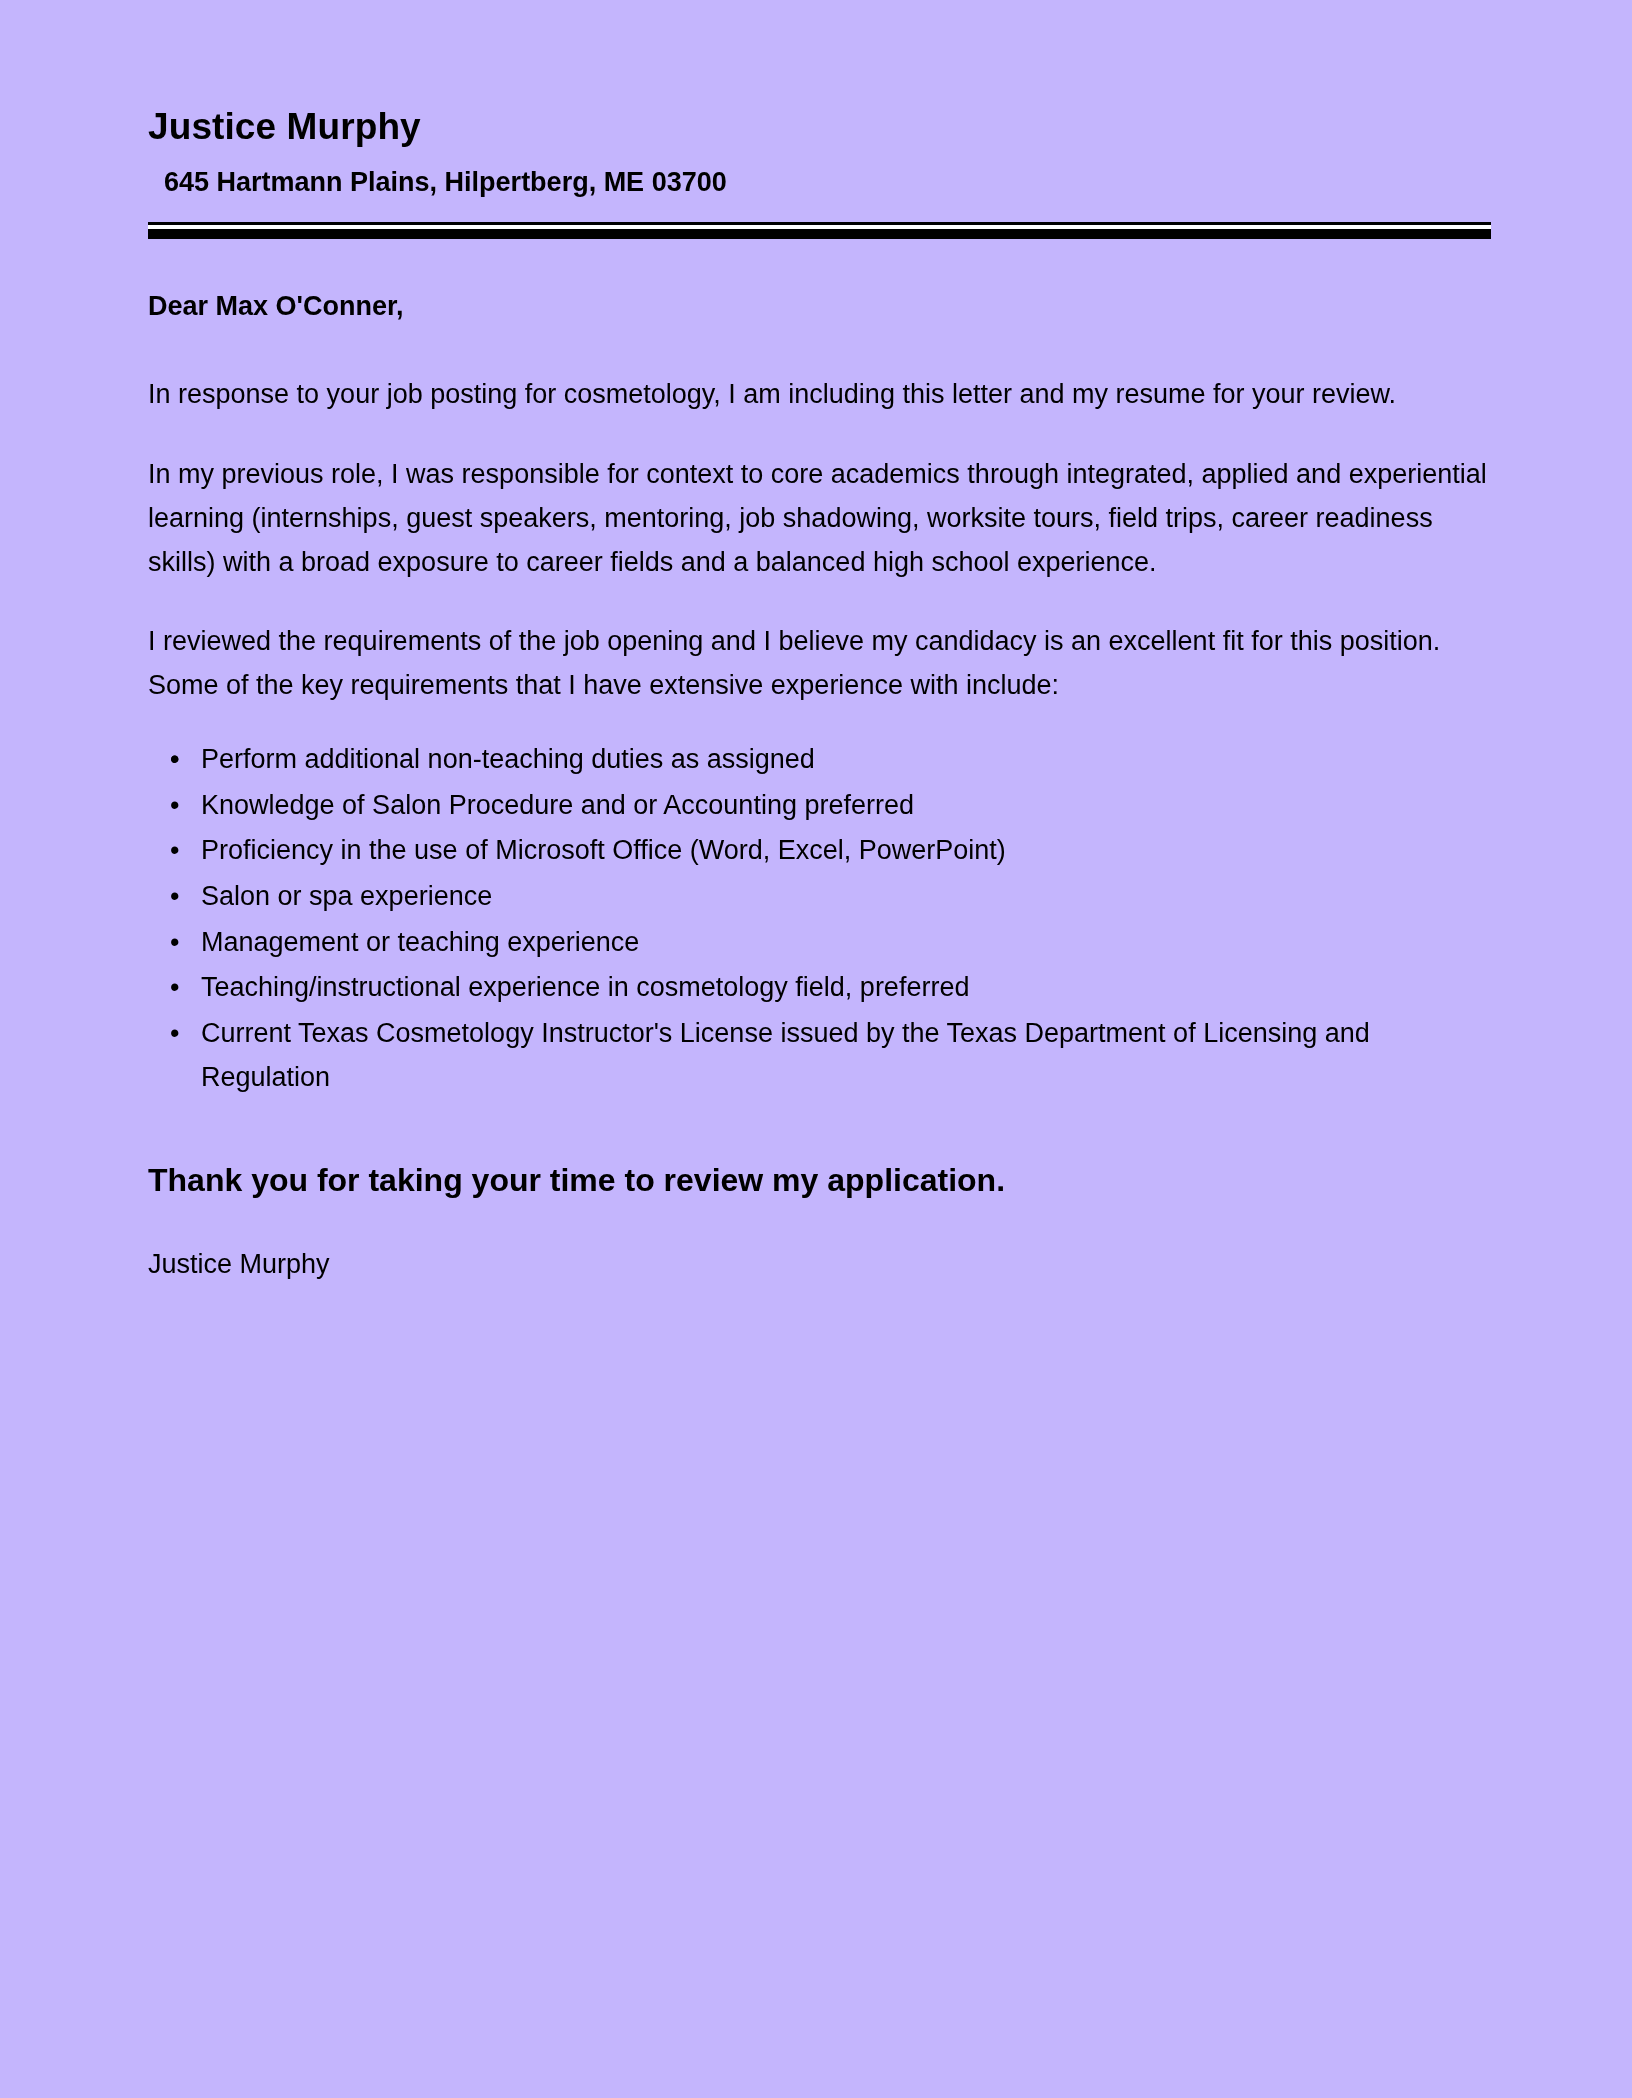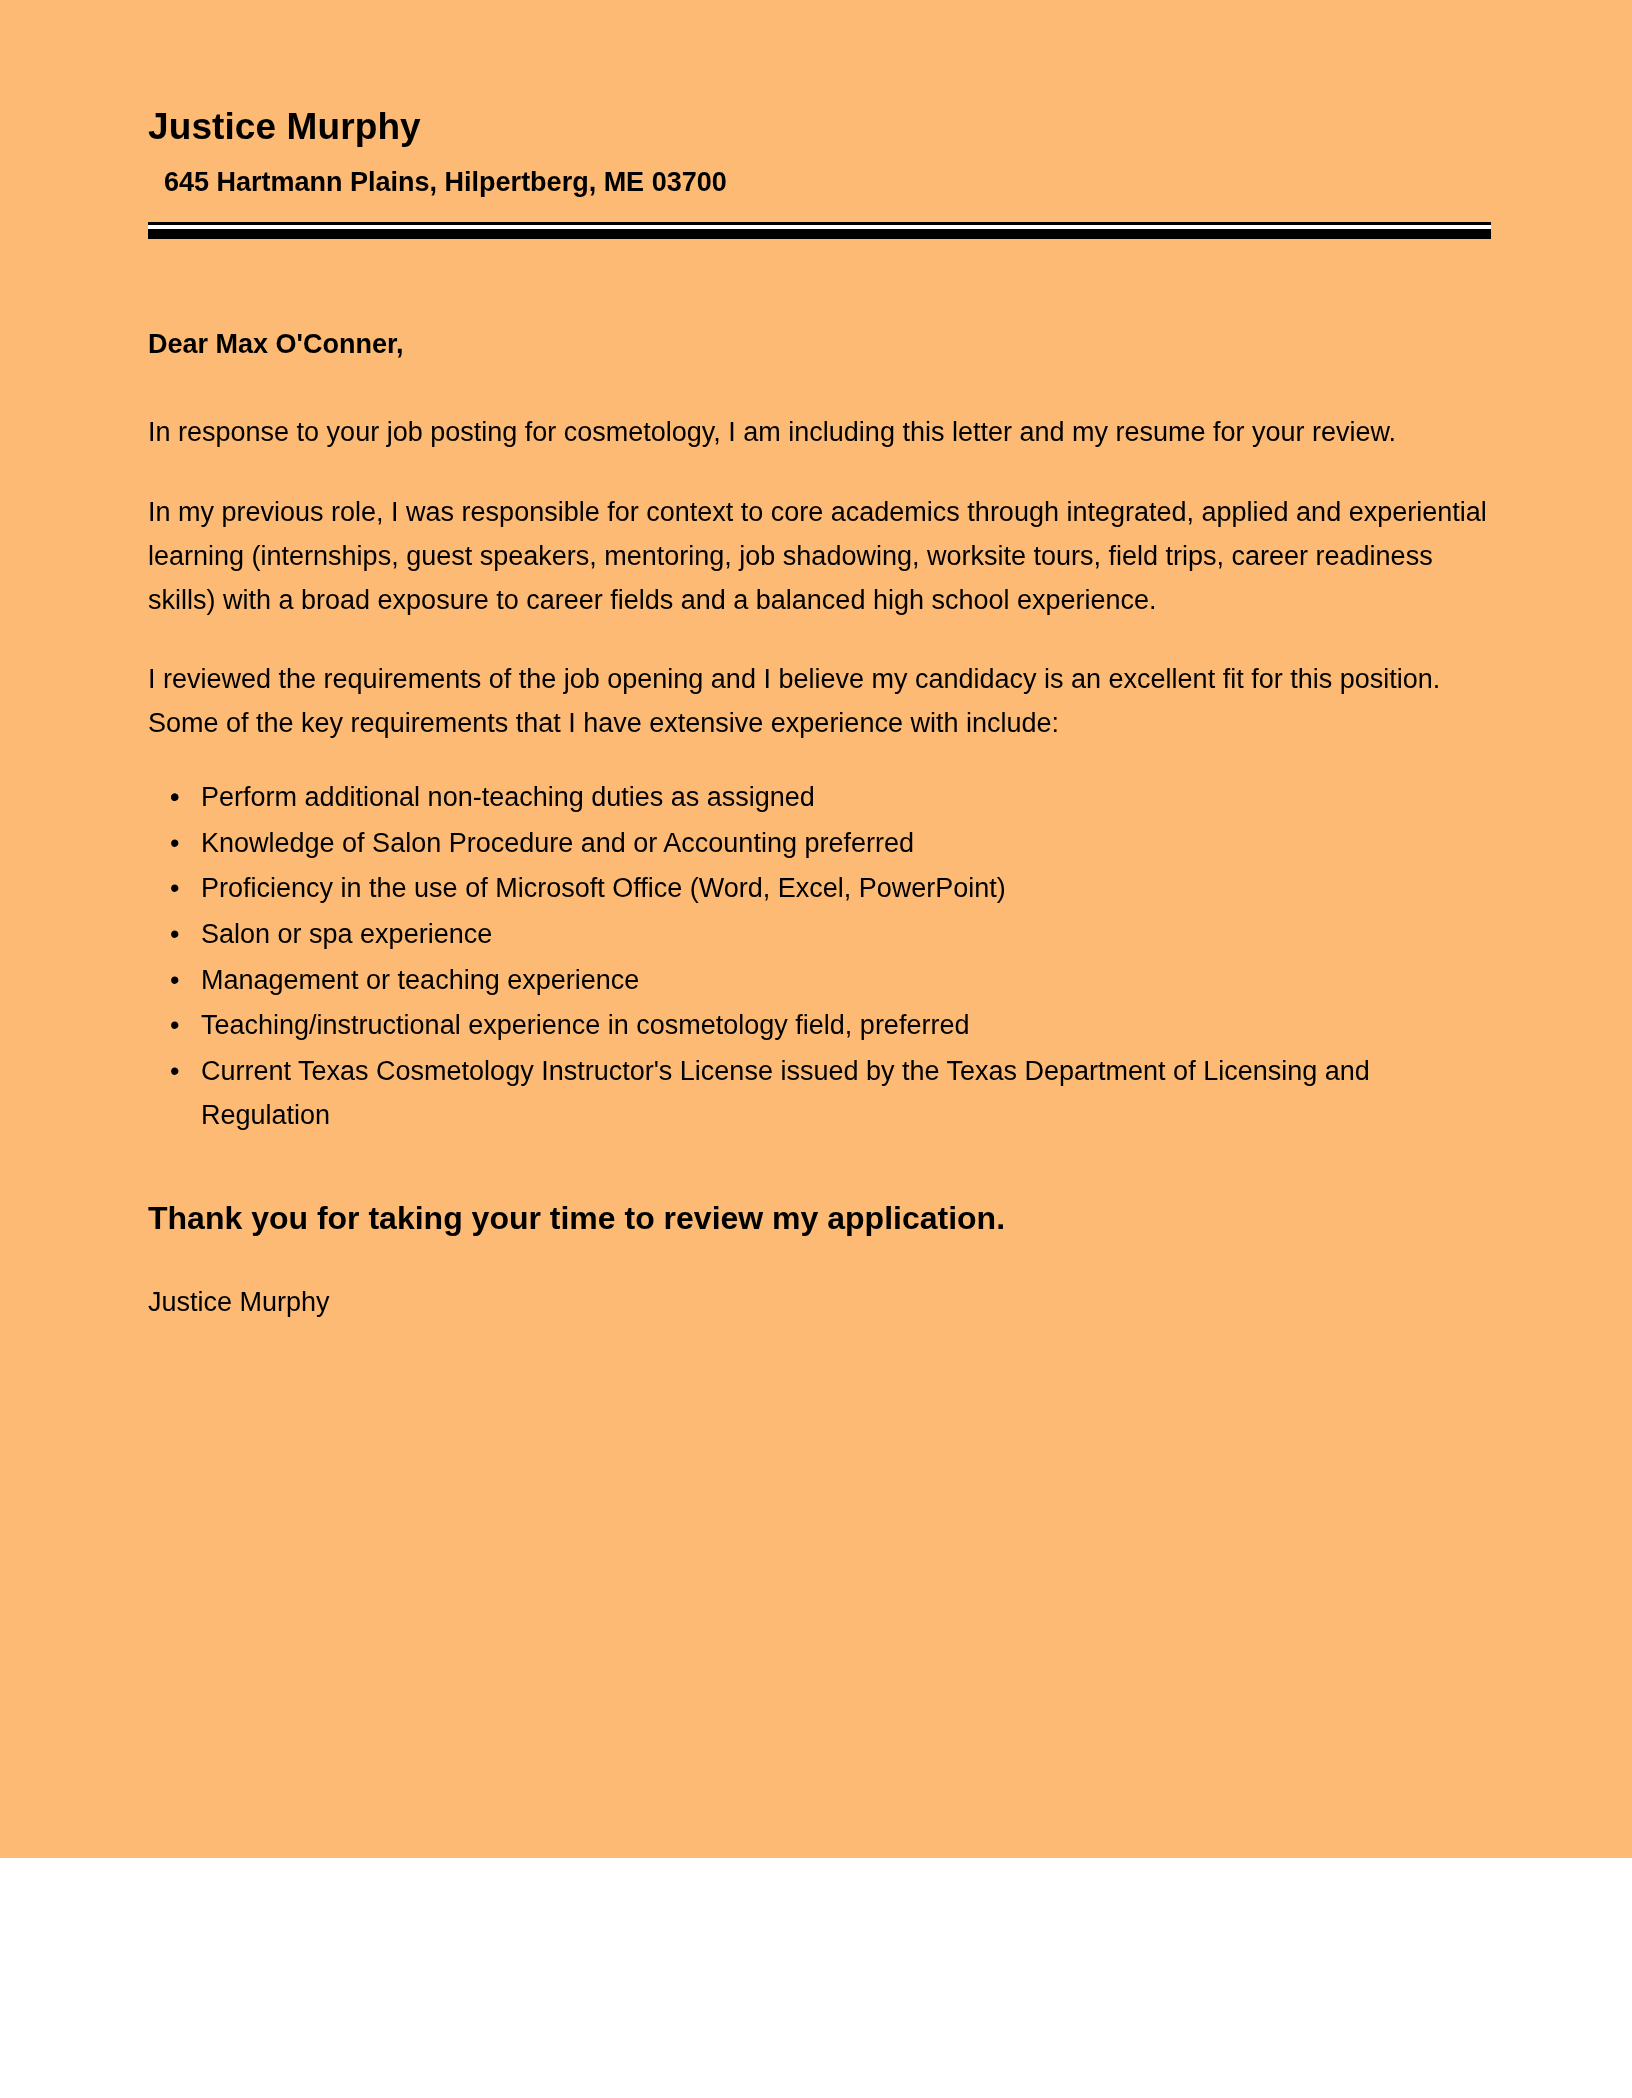--- a/index.html
+++ b/index.html
@@ -5,22 +5,22 @@
 <style>
   html, body {
     margin: 0;
     padding: 0;
     background: #ffffff;
   }
 
   .page {
     position: relative;
     width: 1632px;
-    height: 1858px;
-    background: #fdba74;
+    height: 2098px;
+    background: #c4b5fd;
     margin: 0 auto;
     overflow: hidden;
     font-family: "Liberation Sans", sans-serif;
     color: #000000;
     -webkit-font-smoothing: antialiased;
   }
 
   .letter {
     position: absolute;
     left: 148px;
@@ -65,21 +65,21 @@
     background: #ffffff;
   }
 
   .header-rule .rule-thick {
     height: 10px;
     background: #000000;
   }
 
   
   .body-copy {
-    margin-top: 86px;
+    margin-top: 48px;
   }
 
   .salutation {
     font-size: 27px;
     font-weight: bold;
     line-height: 1.45;
     margin: 0 0 47px 0;
   }
 
   .para {

